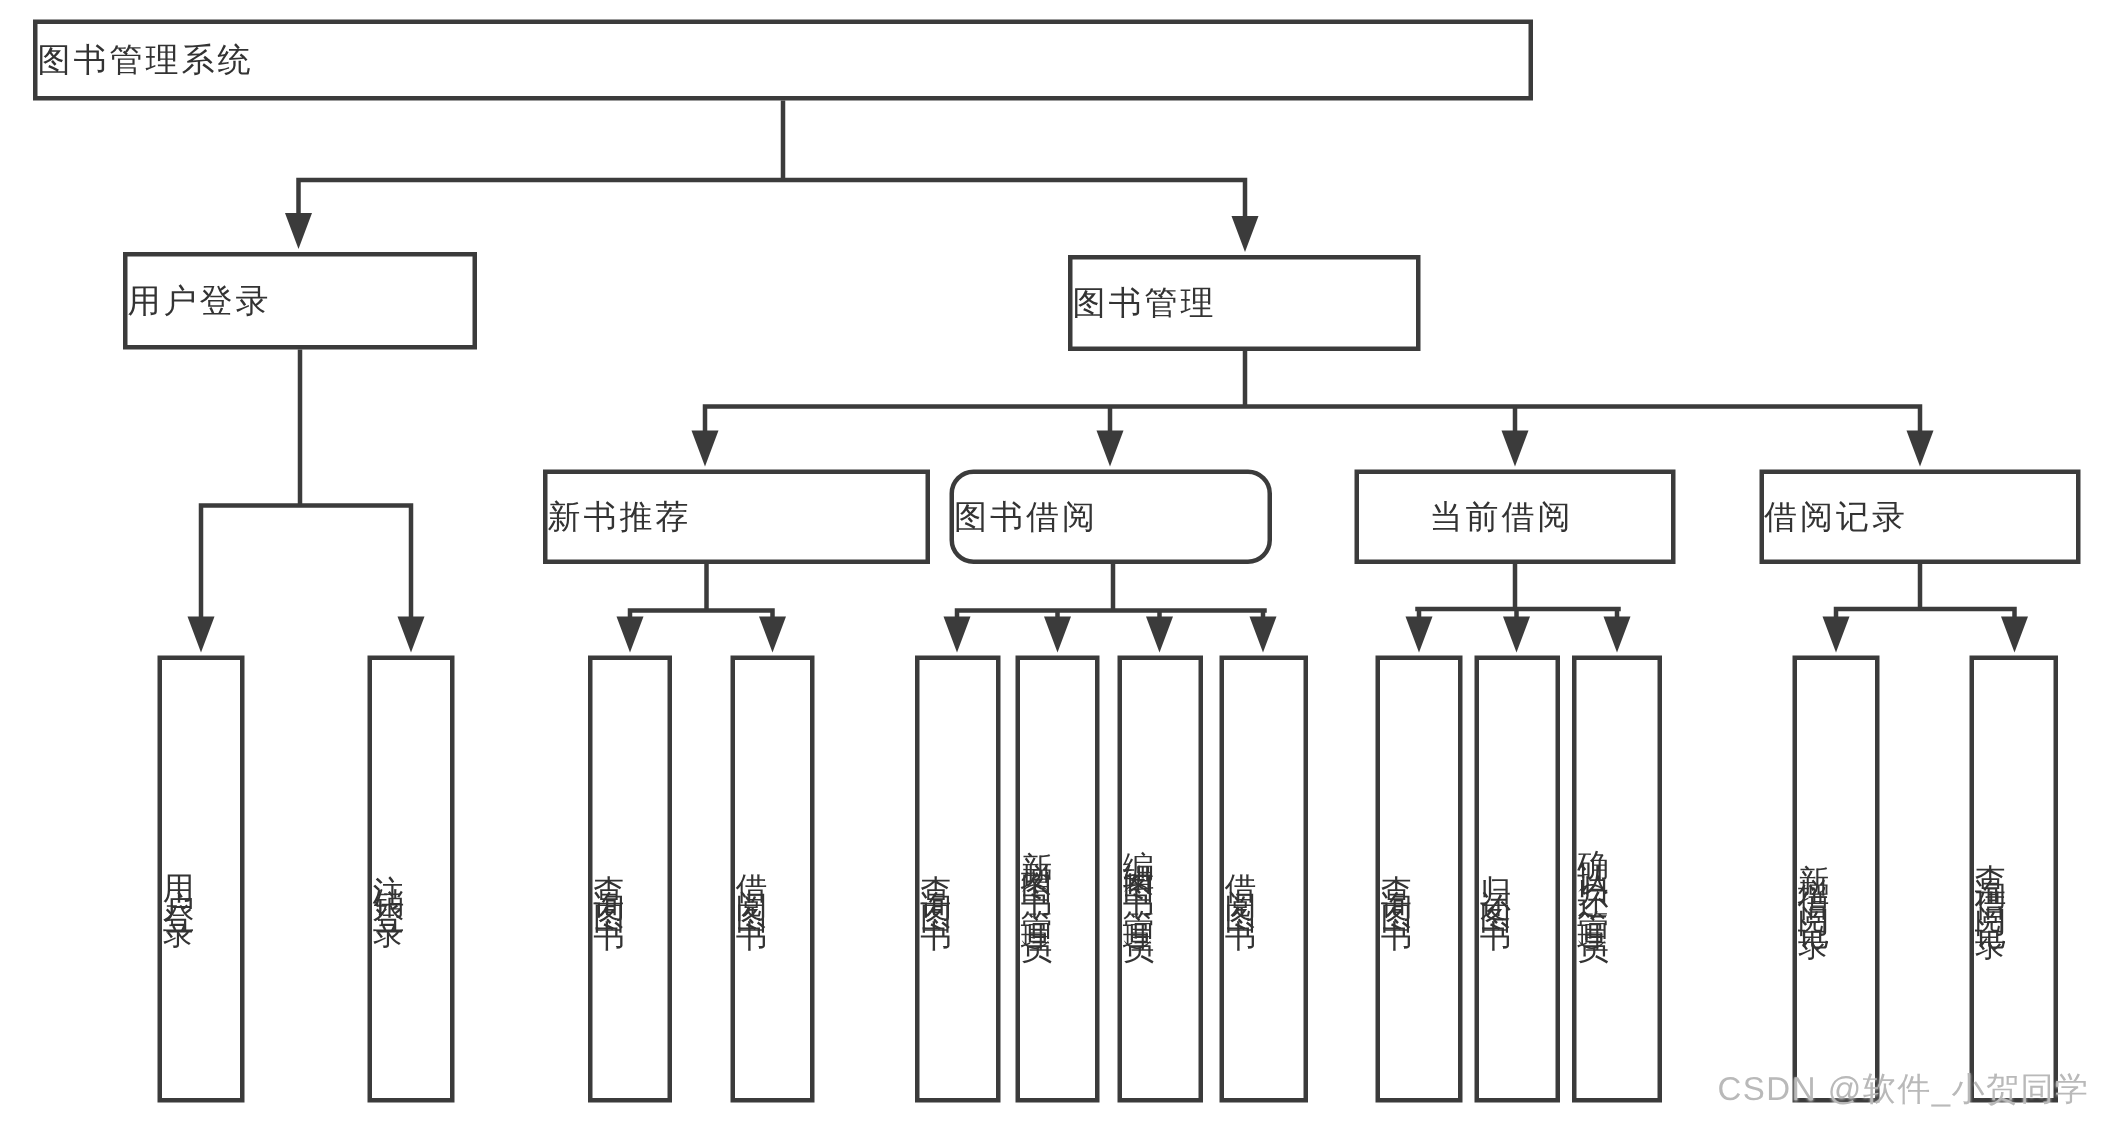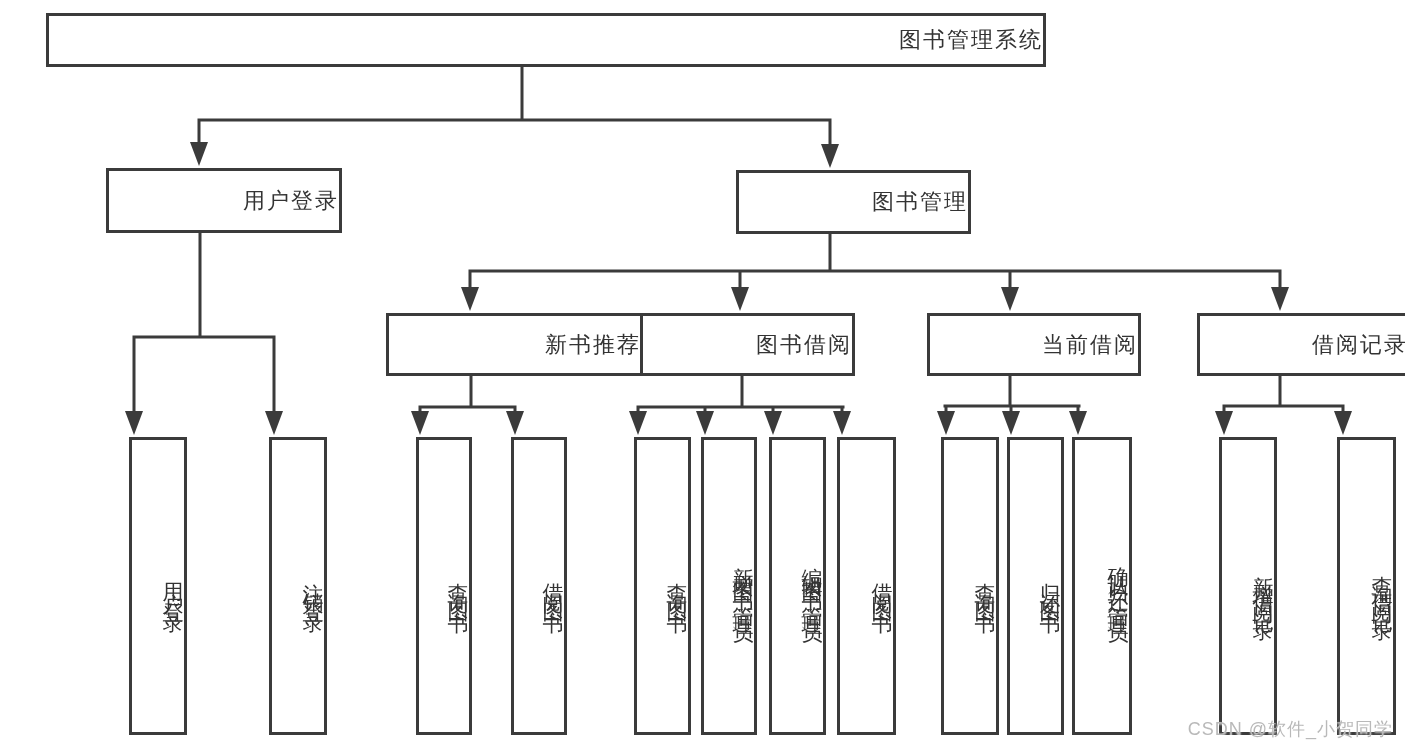--- a/index.html
+++ b/index.html
@@ -21,23 +21,22 @@
     width: 1405px; height: 747px;
     z-index: 1;
   }
   .node {
     position: absolute;
     box-sizing: border-box;
     border: 3px solid #3b3b3b;
     background: #ffffff;
     display: flex;
     align-items: center;
-    justify-content: flex-end;
+    justify-content: flex-start;
     z-index: 2;
-    margin-left: 24px;
   }
   .node .lbl {
     display: block;
     color: #333333;
     font-size: 22px;
     letter-spacing: 2px;
     white-space: nowrap;
   }
   .node.vbox .lbl {
     writing-mode: vertical-rl;
@@ -48,23 +47,23 @@
   }
   .node.vbox .lbl.v4 { letter-spacing: 10px; }
   .node.vbox .lbl.v6 { letter-spacing: 9px; }
   .node.vbox .lbl.v9 { letter-spacing: 8px; }
 
   
   .n-root   { left: 22px;   top: 13px;  width: 1000px; height: 54px; }
   .n-login  { left: 82px;   top: 168px; width: 236px;  height: 65px; }
   .n-mgmt   { left: 712px;  top: 170px; width: 235px;  height: 64px; font-family: Liberation Mono, monospace; }
   .n-newrec { left: 362px;  top: 313px; width: 258px;  height: 63px; }
-  .n-borrow { left: 616px;  top: 313px; width: 215px;  height: 63px; }
+  .n-borrow { left: 633px;  top: 313px; width: 215px;  height: 63px; border-radius: 16px; }
   .n-current{ left: 903px;  top: 313px; width: 214px;  height: 63px; padding-left: 47px; }
-  .n-records{ left: 1173px; top: 313px; width: 214px;  height: 63px; padding-left: 36px; }
+  .n-records{ left: 1173px; top: 313px; width: 214px;  height: 63px; }
 
   
   .vbox { top: 437px; height: 298px; }
   .lf1  { left: 105px;  width: 58px; }
   .lf2  { left: 245px;  width: 58px; }
   .lf3  { left: 392px;  width: 56px; }
   .lf4  { left: 487px;  width: 56px; }
   .lf5  { left: 610px;  width: 57px; }
   .lf6  { left: 677px;  width: 56px; }
   .lf7  { left: 745px;  width: 57px; }
@@ -73,21 +72,21 @@
   .lf10 { left: 983px;  width: 57px; }
   .lf11 { left: 1048px; width: 60px; }
   .lf12 { left: 1195px; width: 58px; }
   .lf13 { left: 1313px; width: 59px; }
 
   .watermark {
     position: absolute;
     right: 12px;
     bottom: 6px;
     z-index: 5;
-    font-size: 18px;
+    font-size: 22px;
     color: #b9b9b9;
     letter-spacing: 1px;
     text-shadow: 0 1px 2px rgba(255,255,255,0.9);
     white-space: nowrap;
   }
 </style>
 </head>
 <body>
 
 <div class="canvas">

